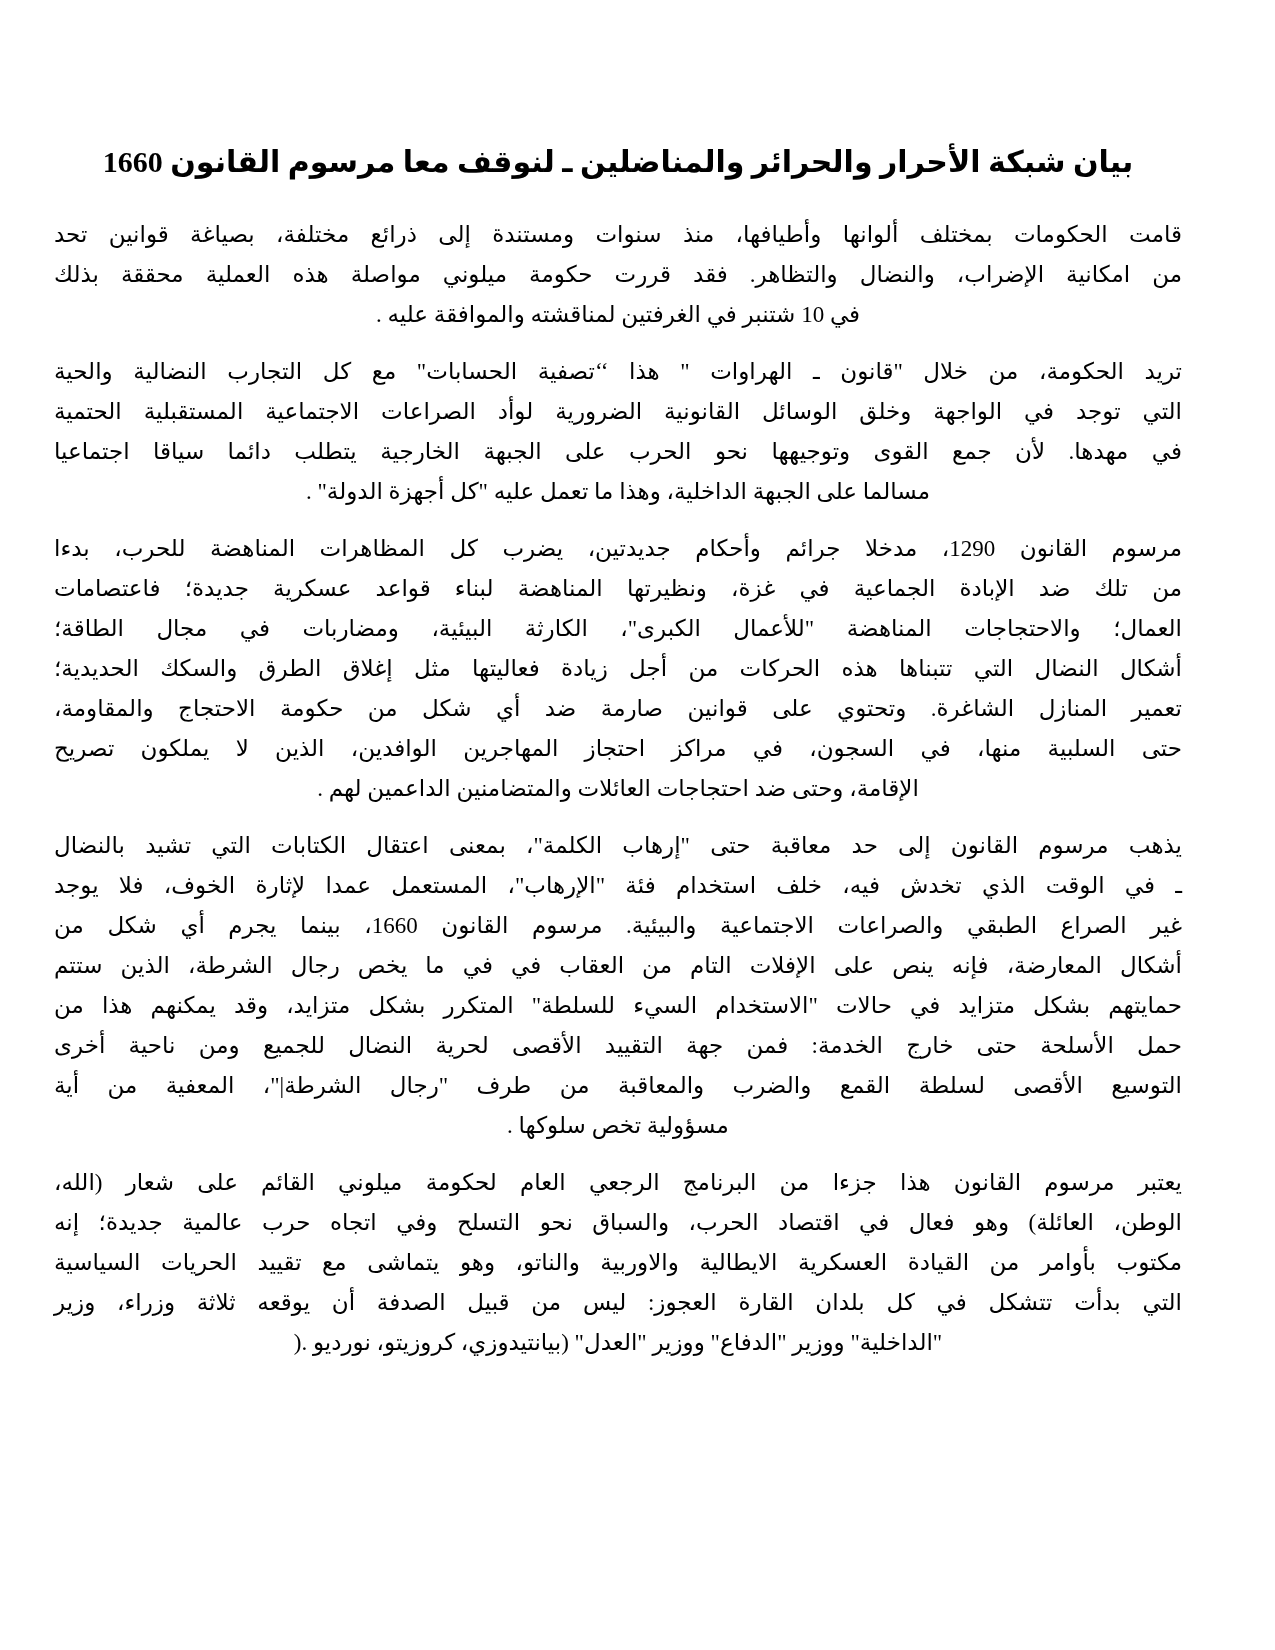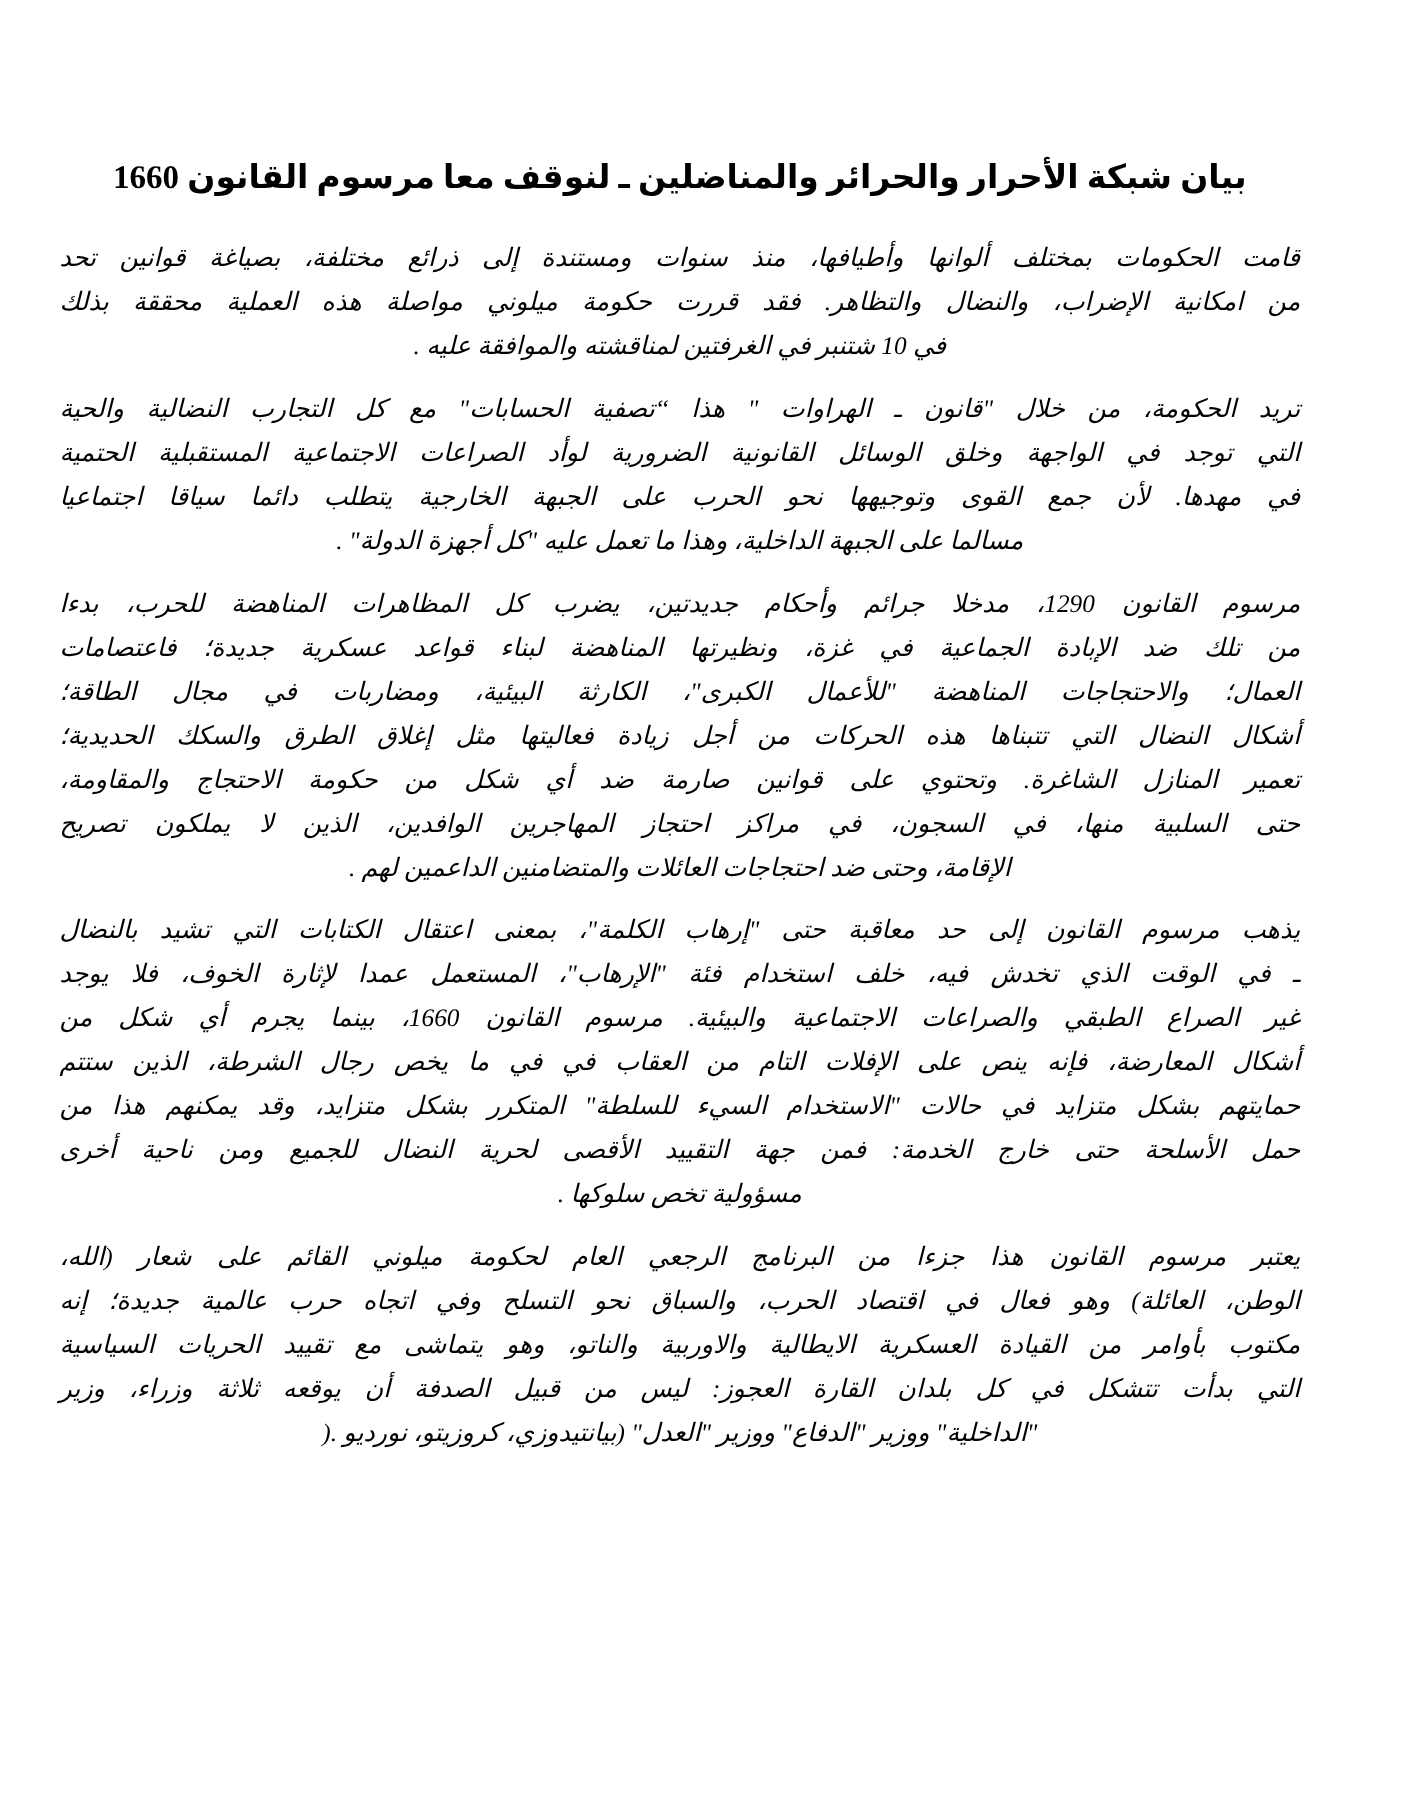--- a/index.html
+++ b/index.html
@@ -22,21 +22,20 @@
   }
   .doc-title {
     font-size: 30px;
     font-weight: bold;
     text-align: center;
     line-height: 52px;
     margin: 0 0 27px 0;
   }
   .para {
     margin: 0 0 17px 0;
-    font-style: italic;
   }
   .line {
     font-size: 23px;
     line-height: 40px;
     text-align: justify;
     text-align-last: justify;
     white-space: normal;
   }
   .line.last {
     text-align: center;
@@ -69,20 +68,21 @@
         <div class="line">حتى السلبية منها، في السجون، في مراكز احتجاز المهاجرين الوافدين، الذين لا يملكون تصريح</div>
         <div class="line last">الإقامة، وحتى ضد احتجاجات العائلات والمتضامنين الداعمين لهم .</div>
       </div>
       <div class="para">
         <div class="line">يذهب مرسوم القانون إلى حد معاقبة حتى "إرهاب الكلمة"، بمعنى اعتقال الكتابات التي تشيد بالنضال</div>
         <div class="line">ـ في الوقت الذي تخدش فيه، خلف استخدام فئة "الإرهاب"، المستعمل عمدا لإثارة الخوف، فلا يوجد</div>
         <div class="line">غير الصراع الطبقي والصراعات الاجتماعية والبيئية. مرسوم القانون 1660، بينما يجرم أي شكل من</div>
         <div class="line">أشكال المعارضة، فإنه ينص على الإفلات التام من العقاب في في ما يخص رجال الشرطة، الذين ستتم</div>
         <div class="line">حمايتهم بشكل متزايد في حالات "الاستخدام السيء للسلطة" المتكرر بشكل متزايد، وقد يمكنهم هذا من</div>
         <div class="line">حمل الأسلحة حتى خارج الخدمة: فمن جهة التقييد الأقصى لحرية النضال للجميع ومن ناحية أخرى</div>
+        <div class="line">التوسيع الأقصى لسلطة القمع والضرب والمعاقبة من طرف "رجال الشرطة|"، المعفية من أية</div>
         <div class="line last">مسؤولية تخص سلوكها .</div>
       </div>
       <div class="para">
         <div class="line">يعتبر مرسوم القانون هذا جزءا من البرنامج الرجعي العام لحكومة ميلوني القائم على شعار (الله،</div>
         <div class="line">الوطن، العائلة) وهو فعال في اقتصاد الحرب، والسباق نحو التسلح وفي اتجاه حرب عالمية جديدة؛ إنه</div>
         <div class="line">مكتوب بأوامر من القيادة العسكرية الايطالية والاوربية والناتو، وهو يتماشى مع تقييد الحريات السياسية</div>
         <div class="line">التي بدأت تتشكل في كل بلدان القارة العجوز: ليس من قبيل الصدفة أن يوقعه ثلاثة وزراء، وزير</div>
         <div class="line last">"الداخلية" ووزير "الدفاع" ووزير "العدل" (بيانتيدوزي، كروزيتو، نورديو .(</div>
       </div>
     </div>

